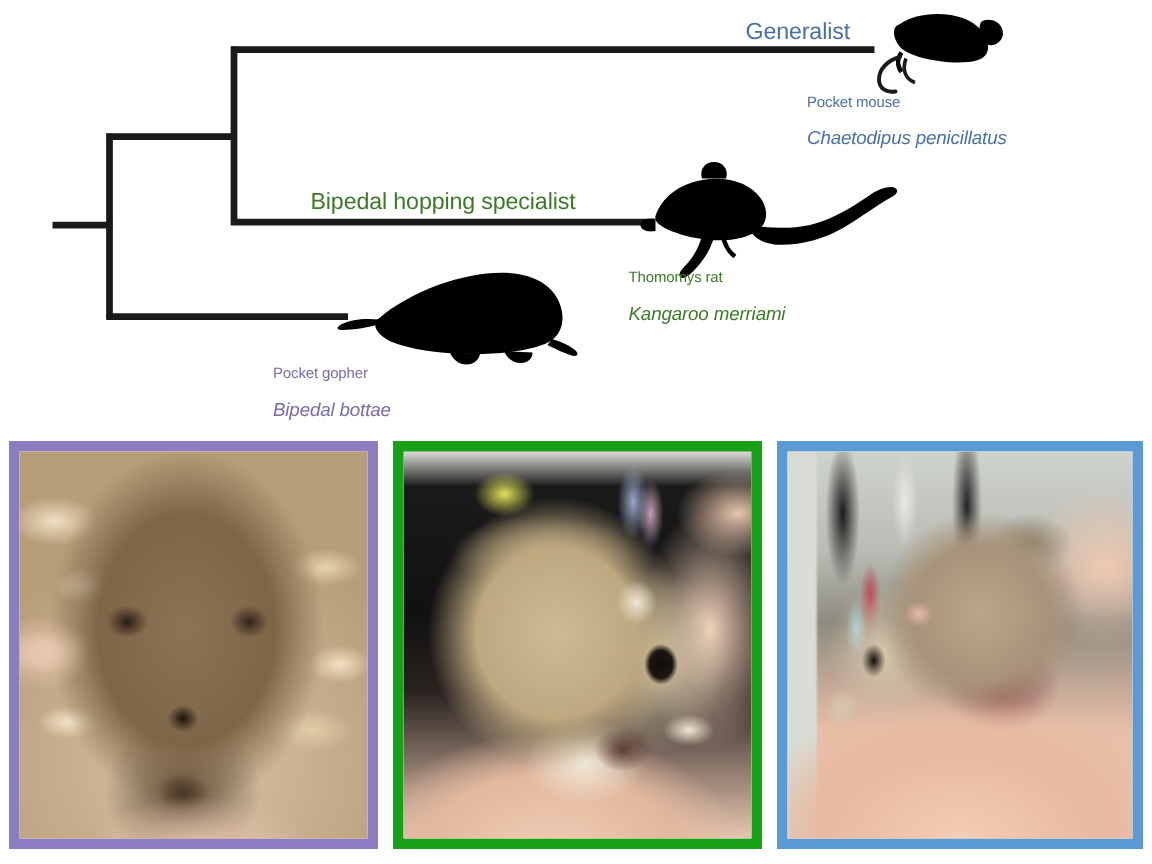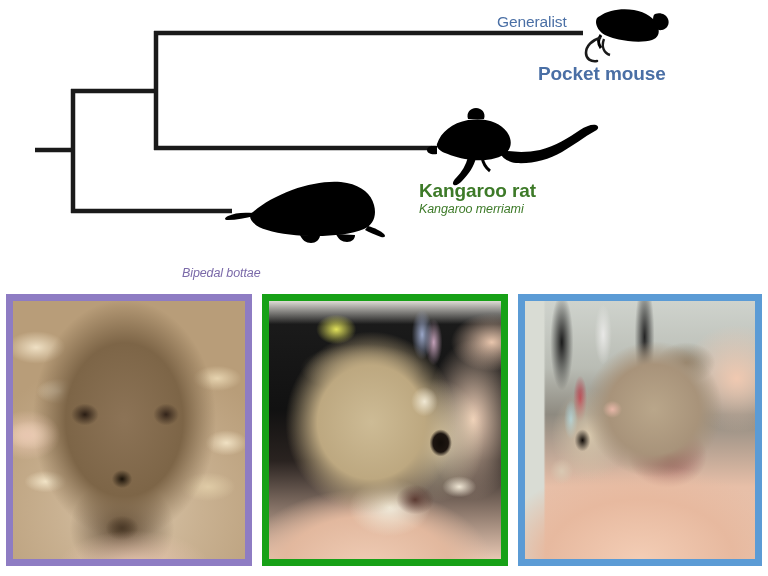--- a/index.html
+++ b/index.html
@@ -27,22 +27,22 @@
   .tip-label {
     position: absolute;
     white-space: nowrap;
     font-size: 15.5px;
     font-weight: 400;
     letter-spacing: -0.1px;
   }
   .common-name {
     position: absolute;
     white-space: nowrap;
-    font-size: 19px;
-    font-weight: 700;
+    font-size: 10px;
+    font-weight: 400;
     letter-spacing: -0.1px;
   }
   .sci-name {
     position: absolute;
     white-space: nowrap;
     font-size: 12.5px;
     font-style: italic;
     font-weight: 400;
     letter-spacing: -0.1px;
   }
@@ -227,27 +227,30 @@
                C236 220 246 218 254 216 Z"></path>
       <path d="M368 226 C375 228 381 231 384 234 C386 236 385 238 381 237
                C375 235 369 232 365 230 Z"></path>
       <path d="M300 235 C302 240 306 243 311 243 C316 243 319 240 320 236 Z"></path>
       <path d="M336 234 C338 239 342 242 347 242 C352 242 355 239 355 235 Z"></path>
     </g>
   </svg>
 
   <div class="tip-label c-blue" style="left:497px; top:13px;">Generalist</div>
 
+  <div class="tip-label c-green" style="left:207px; top:126px;">Bipedal hopping specialist</div>
 
 
   <div class="common-name c-blue" style="left:538px; top:63px;">Pocket mouse</div>
-
-  <div class="common-name c-green" style="left:419px; top:180px;">Kangaroo rat</div>
+  <div class="sci-name c-blue" style="left:538px; top:85px;">Chaetodipus penicillatus</div>
+
+  <div class="common-name c-green" style="left:419px; top:180px;">Thomomys rat</div>
   <div class="sci-name c-green" style="left:419px; top:202px;">Kangaroo merriami</div>
 
+  <div class="common-name c-purple" style="left:182px; top:244px;">Pocket gopher</div>
   <div class="sci-name c-purple" style="left:182px; top:266px;">Bipedal bottae</div>
 </div>
 
 <div id="photo-strip">
 
   <div class="photo-panel" id="panel-gopher">
     <div class="photo-inner">
       <div class="photo-layer" id="gopher-bg"></div>
       <div class="photo-layer" id="gopher-shavings"></div>
       <div class="photo-layer" id="gopher-body"></div>

